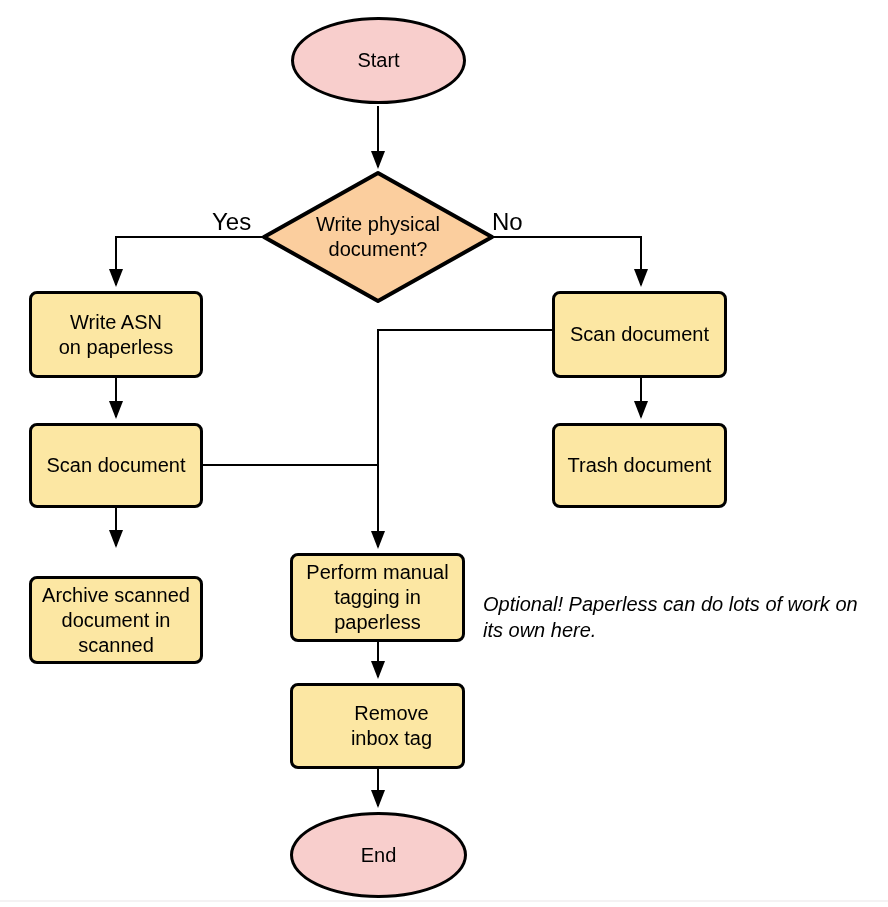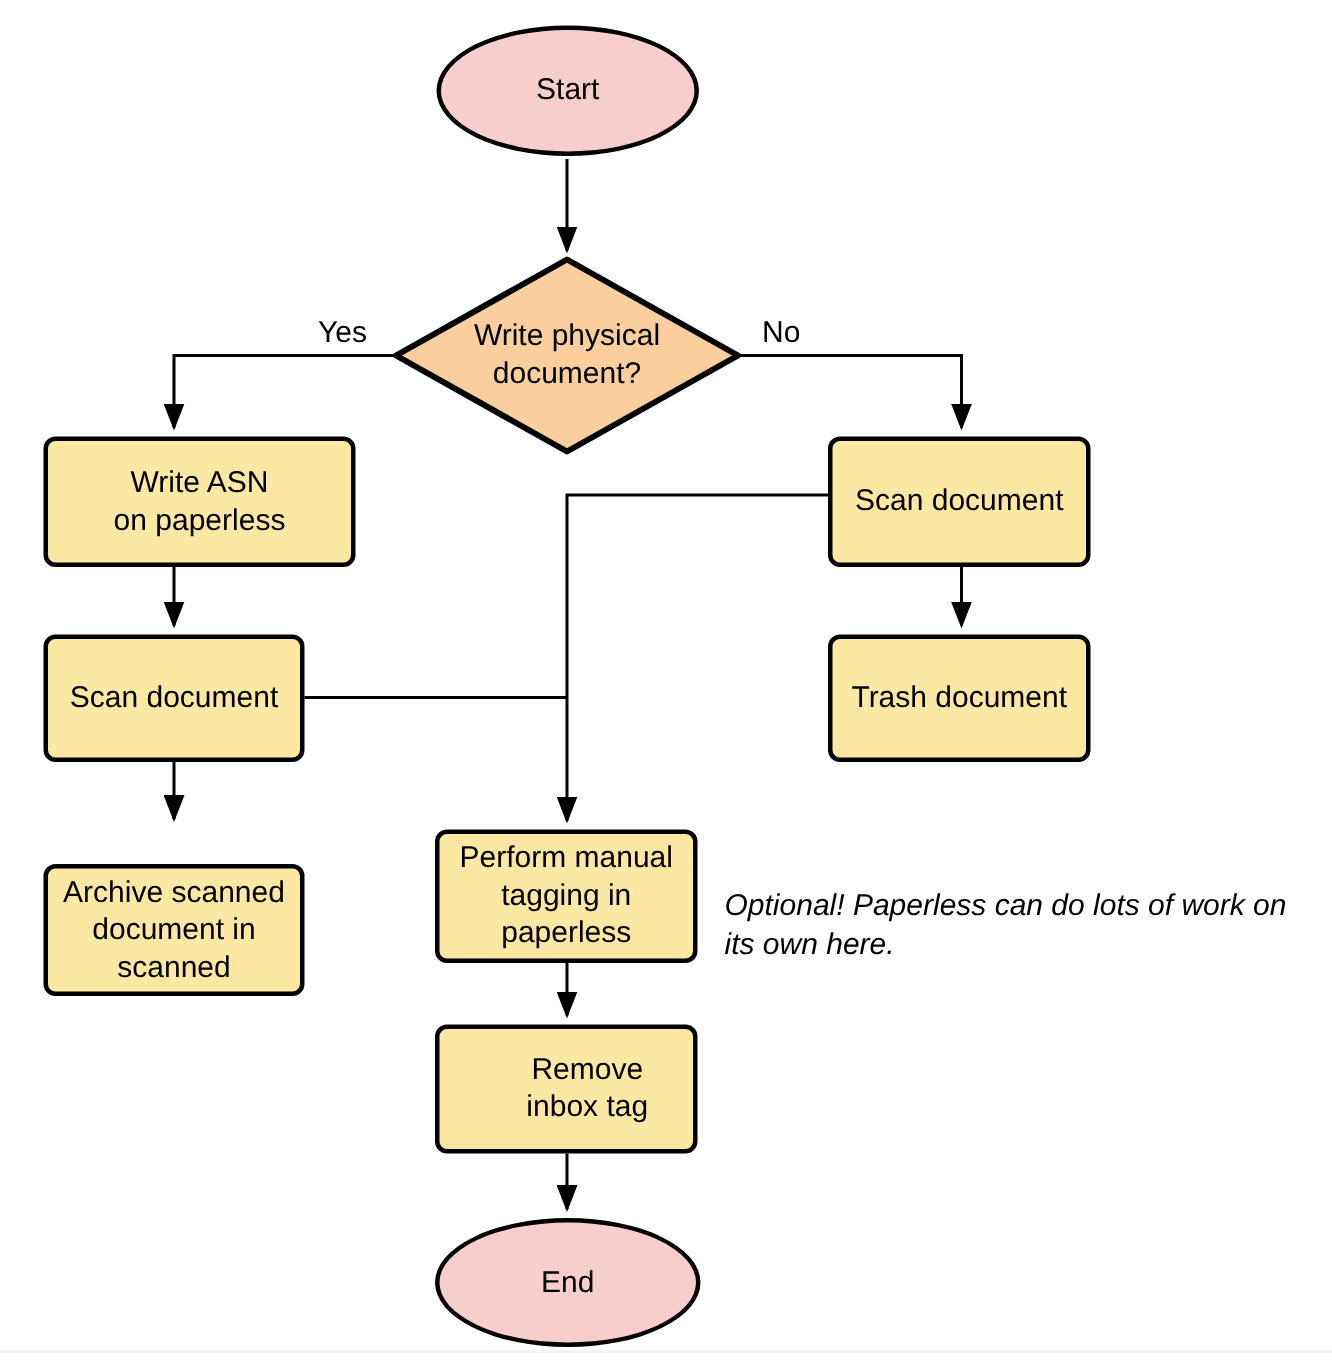--- a/index.html
+++ b/index.html
@@ -39,21 +39,21 @@
   }
   .process {
     background: var(--process-fill, #fce7a3);
     border: 3px solid var(--stroke, #000);
     border-radius: 8px;
     padding: 4px;
   }
   .line { display: block; }
   .edge-label {
     position: absolute;
-    font-size: 20px;
+    font-size: 24px;
     line-height: 22px;
     color: #000000;
     white-space: nowrap;
   }
   .decision-label {
     position: absolute;
     left: 288px; top: 212px;
     width: 180px;
     text-align: center;
     font-size: 20px;
@@ -69,30 +69,30 @@
     color: #000000;
   }
   .bottom-rule {
     position: absolute;
     left: 0; top: 900px;
     width: 888px; height: 2px;
     background: #f4f2f3;
   }
   
   #n-start        { left: 291px; top: 17px;  width: 175px; height: 87px; }
-  #n-write-asn    { left: 29px;  top: 291px; width: 208px; height: 87px; text-align: center; }
+  #n-write-asn    { left: 29px;  top: 291px; width: 174px; height: 87px; text-align: center; }
   #n-scan-left    { left: 29px;  top: 423px; width: 174px; height: 85px; }
   #n-archive      { left: 29px;  top: 576px; width: 174px; height: 88px; }
   #n-scan-right   { left: 552px; top: 291px; width: 175px; height: 87px; }
   #n-trash        { left: 552px; top: 423px; width: 175px; height: 85px; }
   #n-tagging      { left: 290px; top: 553px; width: 175px; height: 89px; }
   #n-remove-inbox { left: 290px; top: 683px; width: 175px; height: 86px; padding-left: 32px; }
   #n-end          { left: 290px; top: 812px; width: 177px; height: 86px; }
   #lbl-yes { left: 212px; top: 211px; }
-  #lbl-no  { left: 508px; top: 211px; text-align: center; }
+  #lbl-no  { left: 492px; top: 211px; text-align: center; }
 </style>
 </head>
 <body>
 
 <div id="canvas">
 
   <svg id="edge-layer" viewBox="0 0 888 907" xmlns="http://www.w3.org/2000/svg">
     <defs>
       <marker id="arrow" markerUnits="userSpaceOnUse" markerWidth="18" markerHeight="14" refX="16" refY="7" orient="auto">
         <polygon points="0,0 18,7 0,14" fill="#000000"></polygon>

